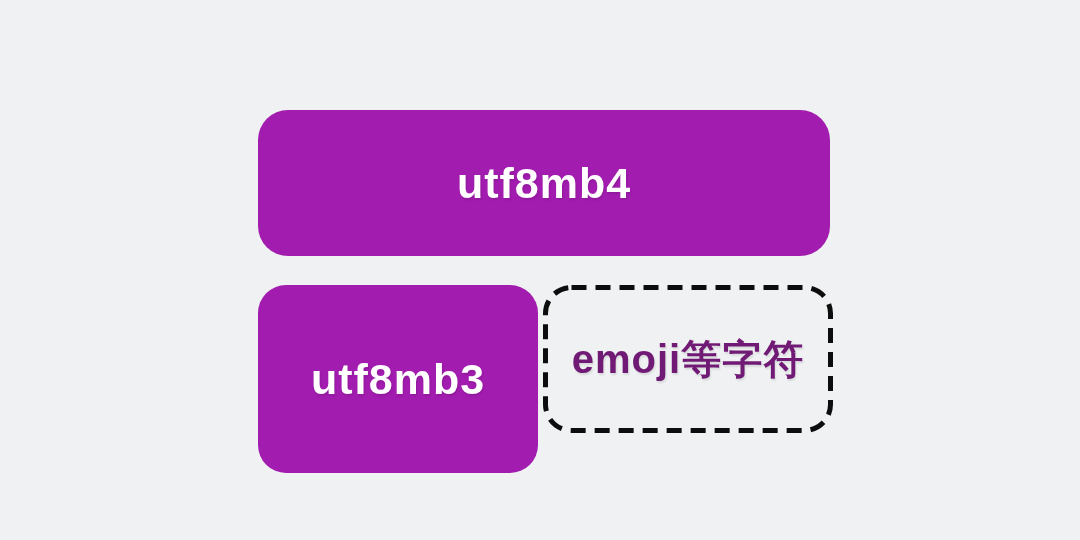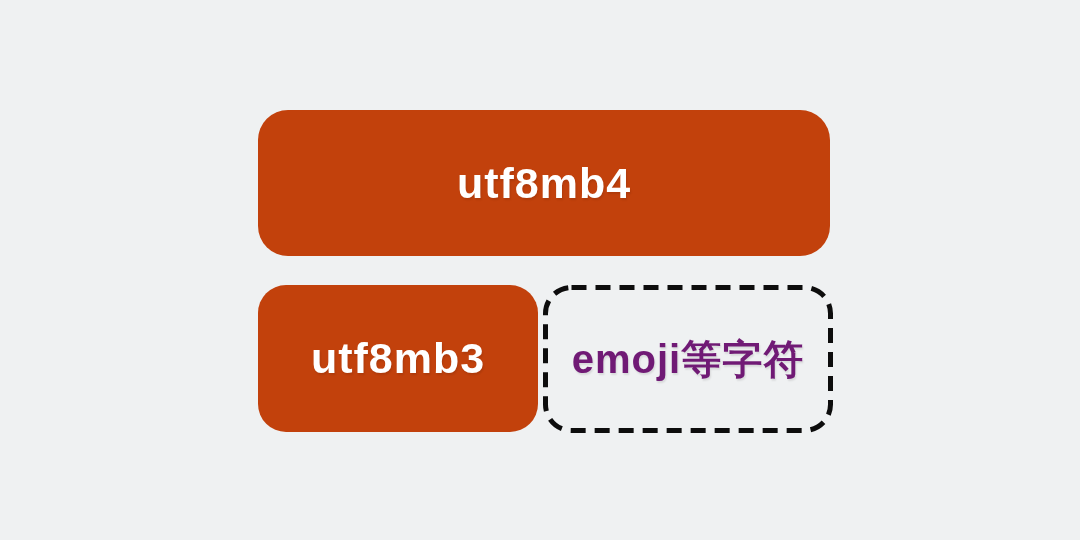--- a/index.html
+++ b/index.html
@@ -19,37 +19,37 @@
     height: 540px;
   }
   .box {
     position: absolute;
     display: flex;
     align-items: center;
     justify-content: center;
     box-sizing: border-box;
   }
   .teal-box {
-    background: #c2410c;
+    background: #a21caf;
     color: #ffffff;
     font-weight: bold;
   }
   .box-utf8mb4 {
     left: 258px;
     top: 110px;
     width: 572px;
     height: 146px;
     border-radius: 30px;
     font-size: 43px;
   }
   .box-utf8mb3 {
     left: 258px;
     top: 285px;
     width: 280px;
-    height: 147px;
+    height: 188px;
     border-radius: 28px;
     font-size: 43px;
   }
   .box-emoji {
     left: 543px;
     top: 285px;
     width: 290px;
     height: 148px;
     border-radius: 28px;
     color: #701a75;

